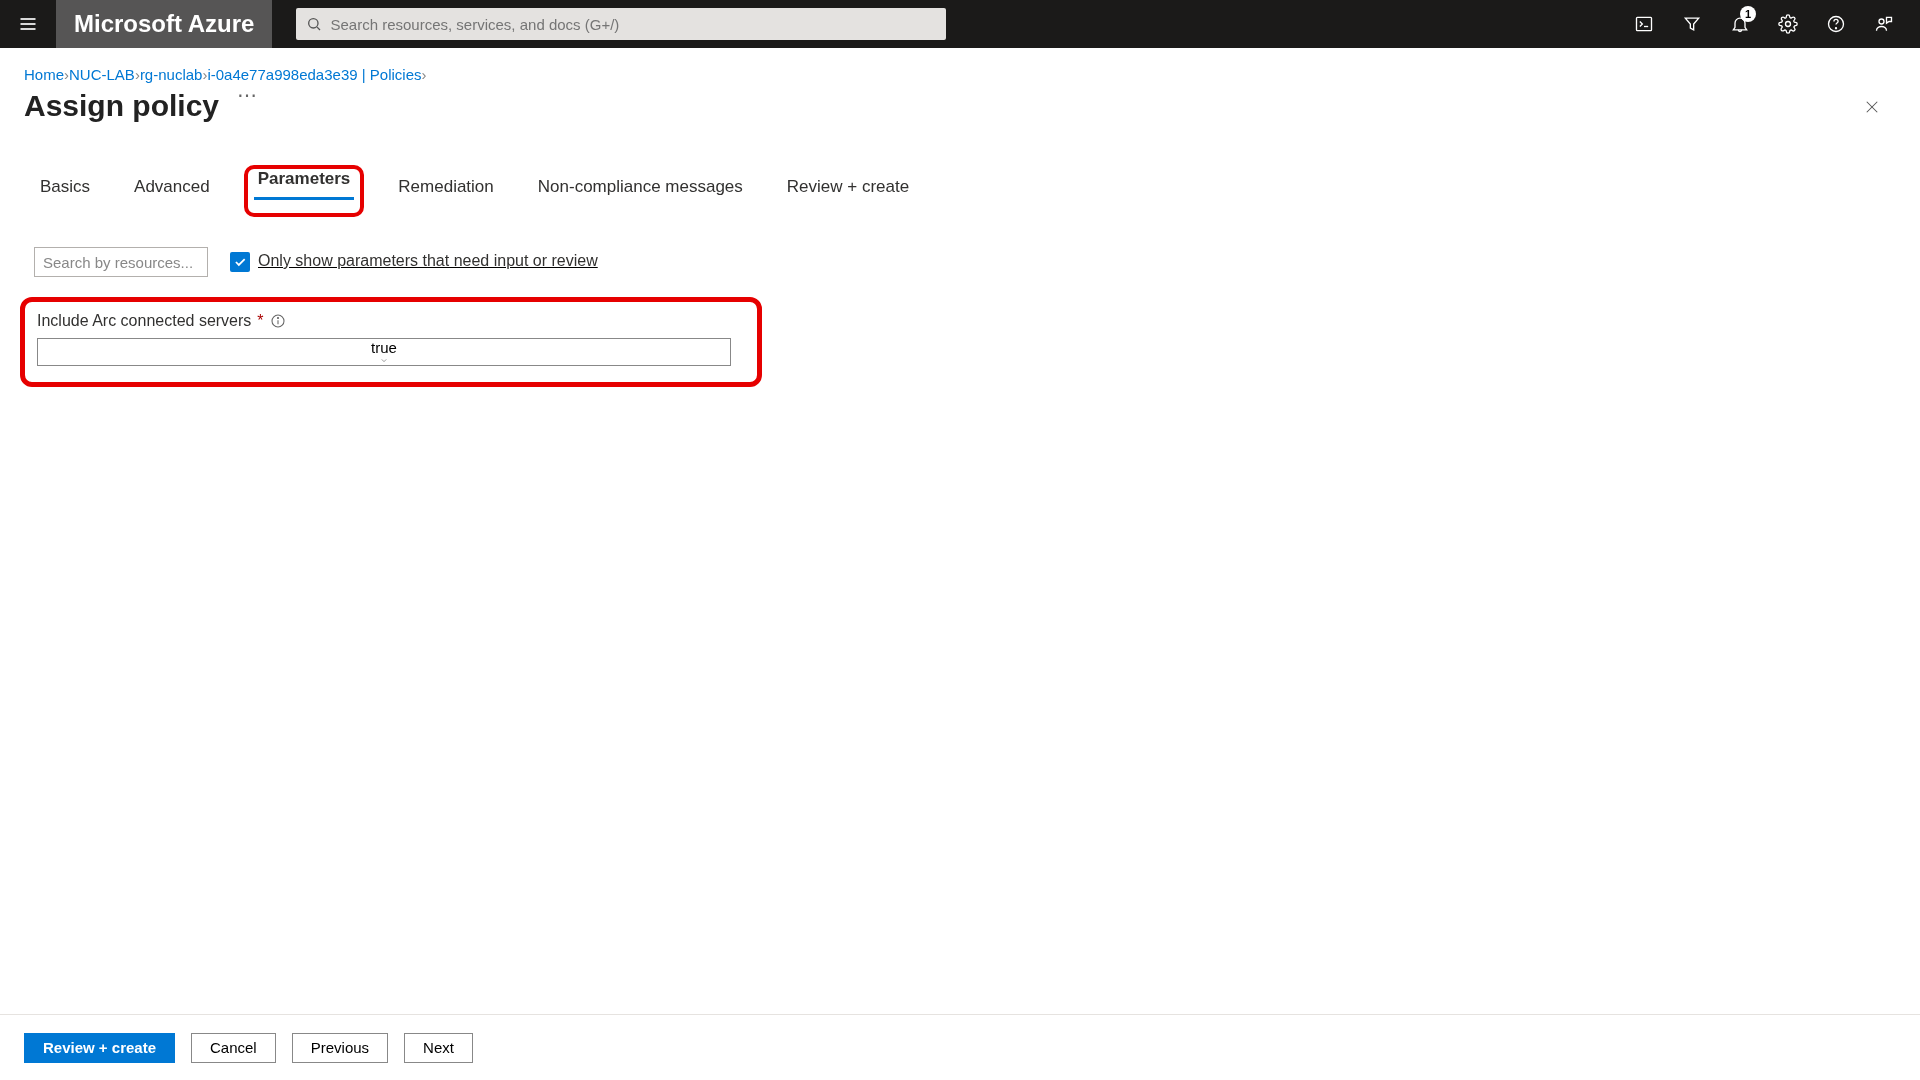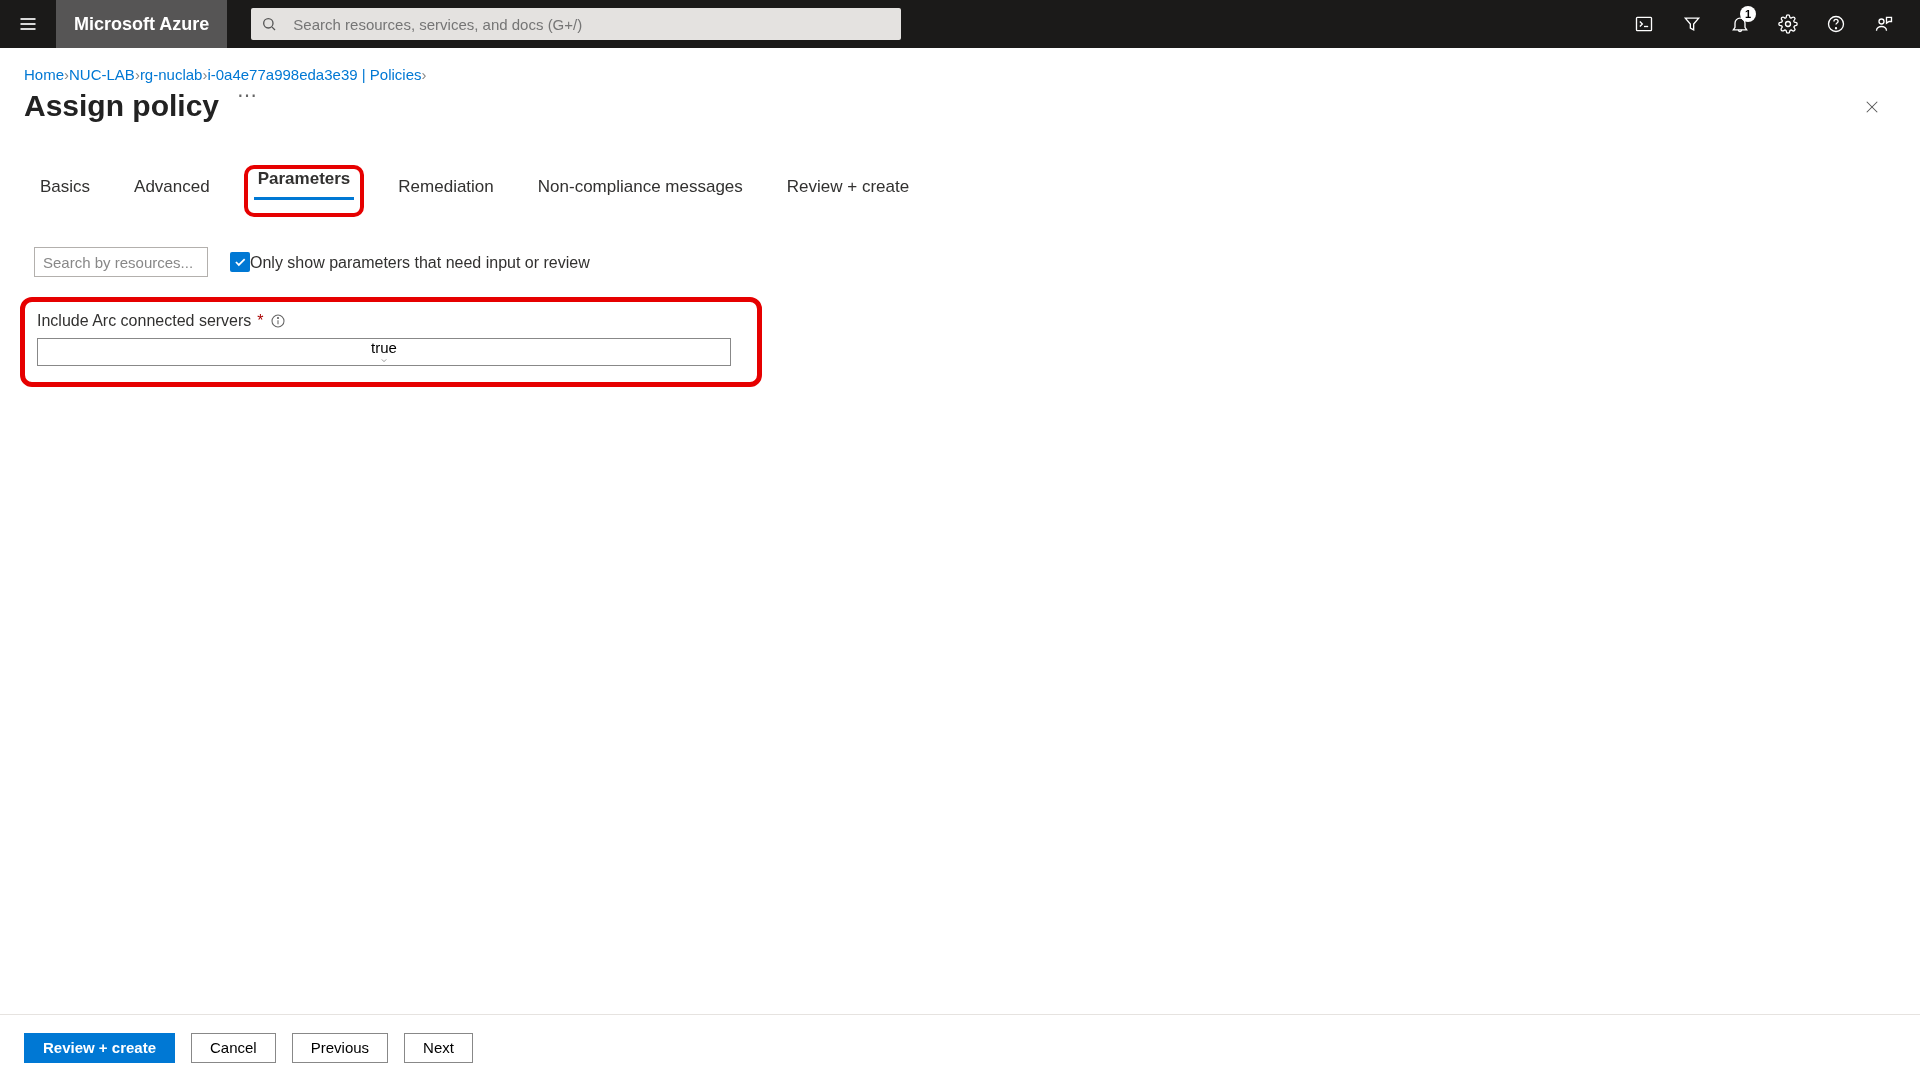--- a/index.html
+++ b/index.html
@@ -2,23 +2,23 @@
 <html><head>
 <meta charset="utf-8">
 <style>
   * { box-sizing: border-box; margin: 0; padding: 0; font-family: "Segoe UI", Arial, sans-serif; }
   html, body { width: 1920px; height: 1080px; background: #ffffff; overflow: hidden; }
 
   
   .topbar { height: 48px; background: #1b1a19; display: flex; align-items: center; color: #fff; }
   .hamburger { width: 56px; height: 48px; display: flex; align-items: center; justify-content: center; cursor: pointer; }
   .hamburger svg { stroke: #fff; }
-  .brand-wrap { background: #565555; height: 48px; display: flex; align-items: center; padding: 0 18px; font-size: 18px; font-weight: 600; }
+  .brand-wrap { background: #565555; height: 48px; display: flex; align-items: center; padding: 0 18px; font-size: 24px; font-weight: 600; }
   .search-wrap { flex: 0 0 auto; margin-left: 24px; }
-  .search-box { width: 650px; height: 32px; background: #e4e2e0; border-radius: 2px; display: flex; align-items: center; padding: 0 10px; gap: 8px; }
+  .search-box { width: 650px; height: 32px; background: #e4e2e0; border-radius: 2px; display: flex; align-items: center; padding: 0 10px; }
   .search-box svg { flex: 0 0 auto; }
   .search-box input { border: none; outline: none; background: transparent; font-size: 15px; margin-left: 8px; width: 100%; color: #666; }
   .topbar-spacer { flex: 1 1 auto; }
   .top-icons { display: flex; align-items: center; gap: 0; padding-right: 12px; }
   .top-icon { width: 48px; height: 48px; display: flex; align-items: center; justify-content: center; position: relative; cursor: pointer; }
   .top-icon svg { stroke: #fff; }
   .badge { position: absolute; top: 6px; right: 8px; min-width: 16px; height: 16px; background: #fff; color: #000; border-radius: 8px; font-size: 11px; font-weight: 600; display: flex; align-items: center; justify-content: center; padding: 0 3px; }
 
   
   .breadcrumb { display: flex; align-items: center; gap: 0; padding: 18px 24px 0 24px; font-size: 15px; }
@@ -38,21 +38,21 @@
   .tab.active { font-weight: 700; }
   .tab.active::after { content: ""; position: absolute; left: 2px; right: 2px; bottom: 2px; height: 3px; background: #0078d4; }
   .tab-highlight-box { border: 4px solid #e60000; border-radius: 10px; padding: 0 4px; margin: -6px -4px; }
 
   
   .filter-row { display: flex; align-items: center; gap: 22px; padding: 36px 24px 0 34px; }
   .param-search { width: 174px; height: 30px; border: 1px solid #b3b0ad; font-size: 15px; padding: 0 8px; color: #888; display: flex; align-items: center; }
   .checkbox { width: 20px; height: 20px; background: #0078d4; display: flex; align-items: center; justify-content: center; border-radius: 2px; cursor: pointer; }
   .checkbox svg { stroke: #fff; }
   .checkbox-label { font-size: 16px; color: #323130; }
-  .cb-wrap { display: flex; align-items: flex-end; gap: 0; }
+  .cb-wrap { display: flex; align-items: flex-start; gap: 8px; text-decoration: underline; }
 
   
   .param-area { margin: 20px 24px 0 20px; }
   .param-highlight { border: 5px solid #e60000; border-radius: 12px; padding: 10px 16px 16px 12px; width: 742px; }
   .param-label-row { display: flex; align-items: center; gap: 6px; font-size: 16px; color: #323130; }
   .req-star { color: #a80000; }
   .info-icon { width: 16px; height: 16px; }
   .param-select { margin-top: 8px; width: 694px; height: 28px; border: 1px solid #888; display: flex; align-items: center; justify-content: space-between; padding: 0 10px; font-size: 15px; cursor: pointer; flex-direction: column; }
   .chev { }
 

